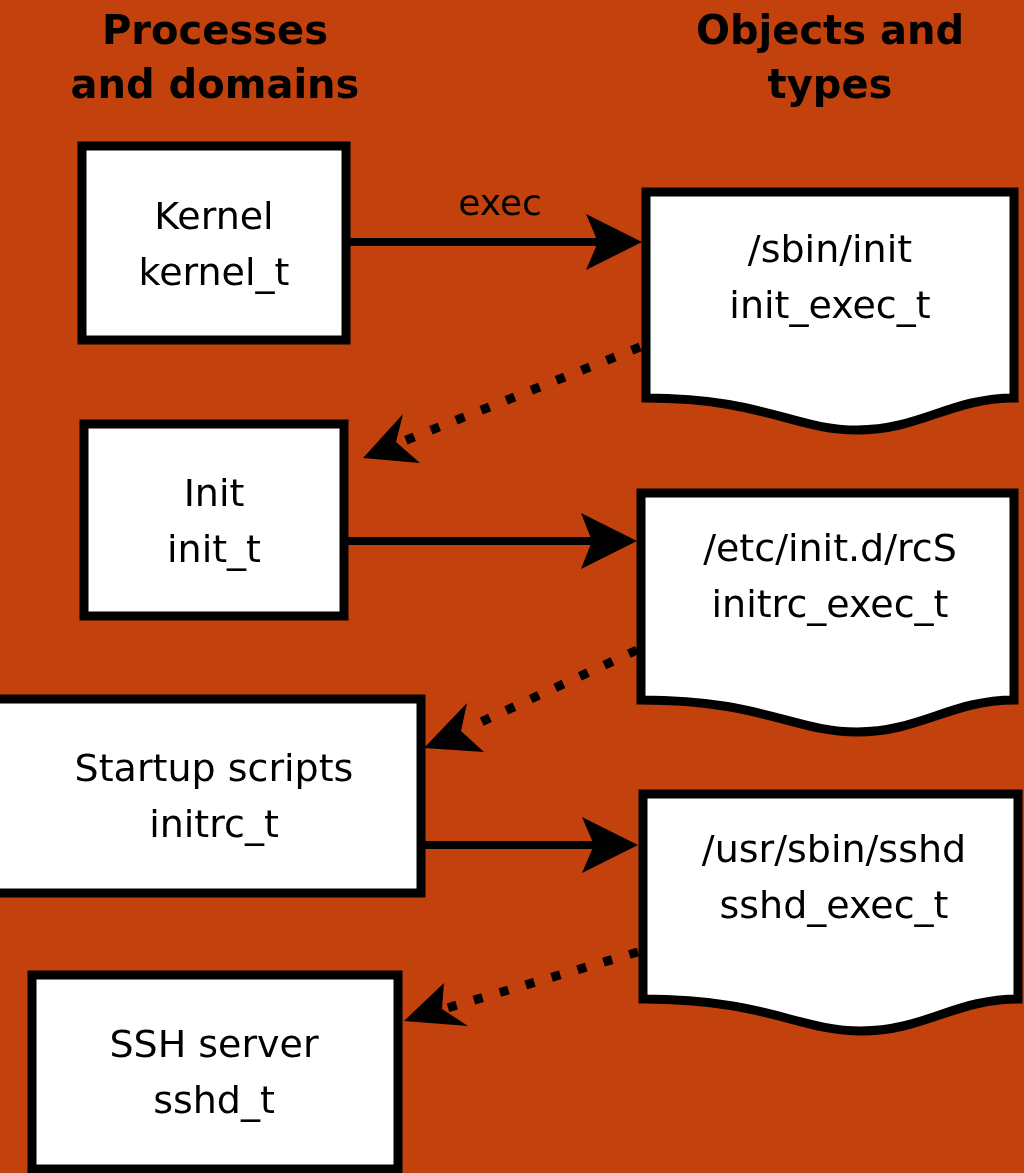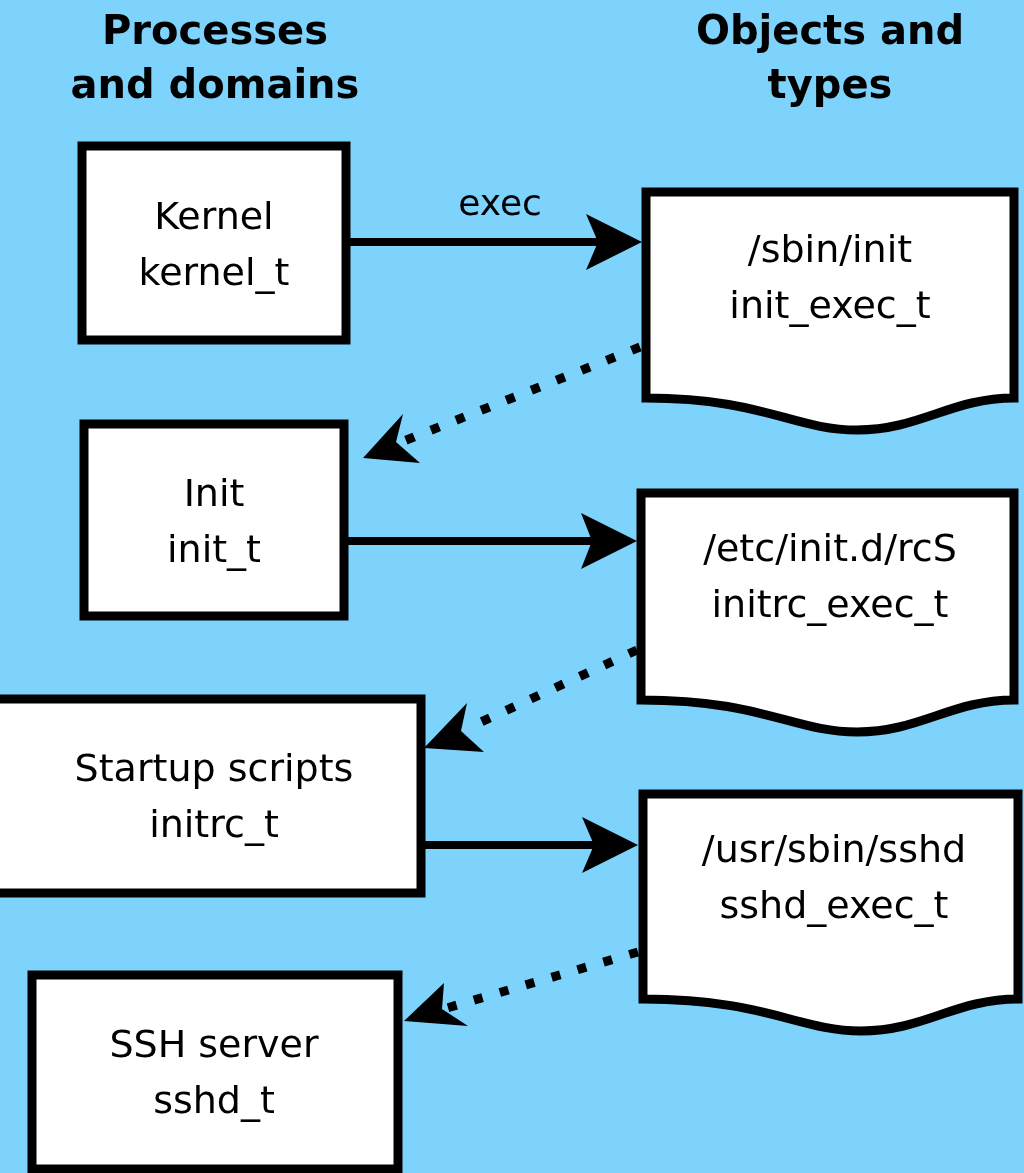--- a/index.html
+++ b/index.html
@@ -7,21 +7,21 @@
     padding: 0;
     background: #ffffff;
   }
   body {
     font-family: "DejaVu Sans", sans-serif;
   }
   #diagram-root {
     position: relative;
     width: 1024px;
     height: 1173px;
-    background: #7dd3fc;
+    background: #c2410c;
     overflow: hidden;
   }
   svg.canvas {
     display: block;
     width: 1024px;
     height: 1173px;
   }
   .col-header {
     font-weight: bold;
     font-size: 40px;

